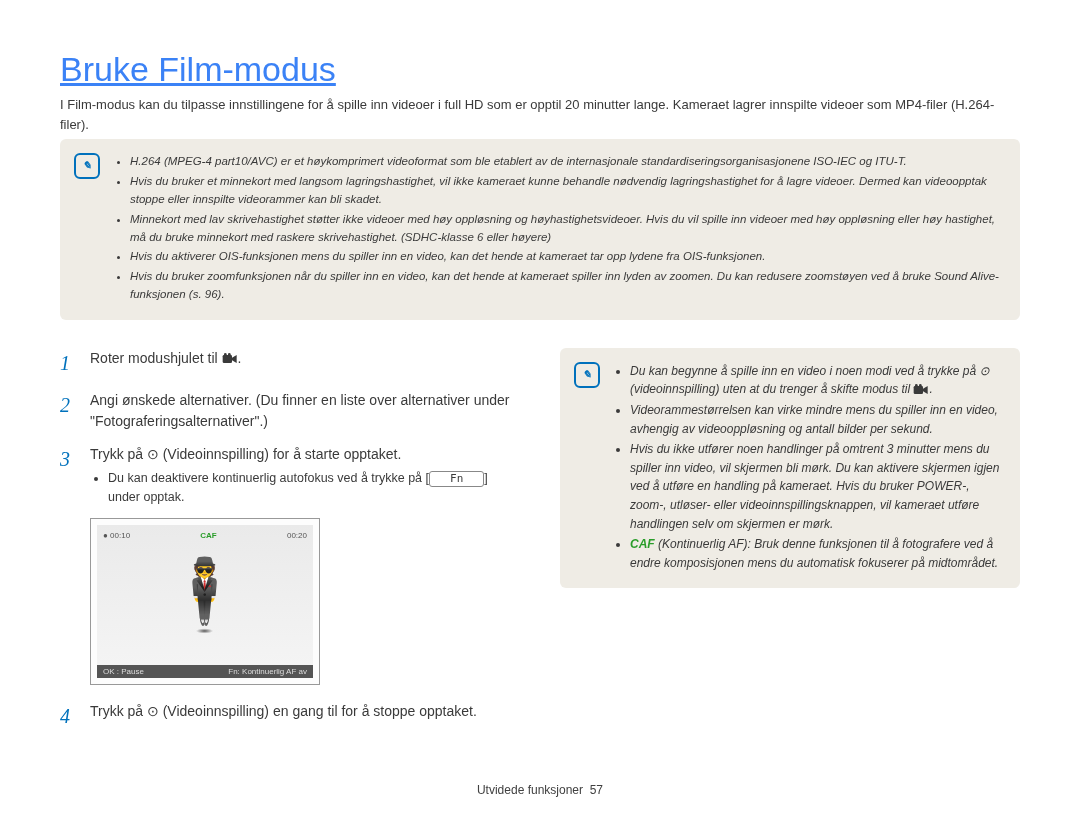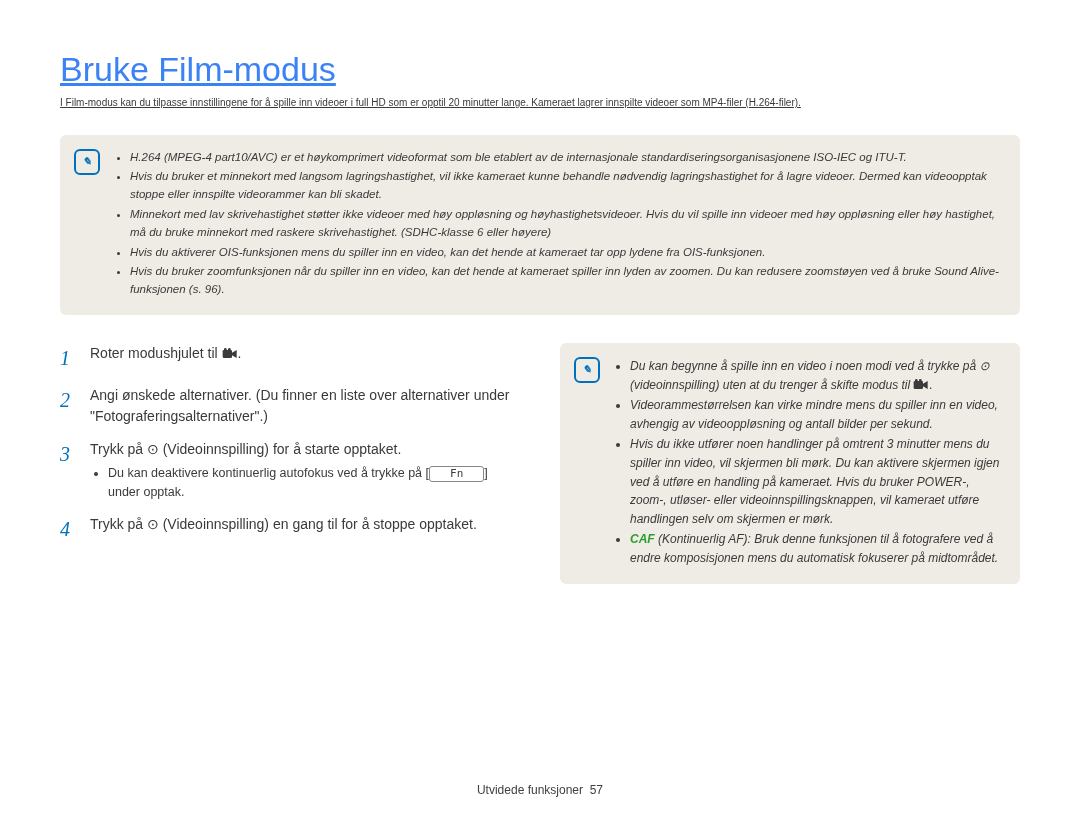--- a/index.html
+++ b/index.html
@@ -1,19 +1,19 @@
 <!DOCTYPE html>
 <html><head>
 <meta charset="utf-8">
 <style>
   * { box-sizing: border-box; margin: 0; padding: 0; }
   html, body { width: 1080px; height: 815px; background: #fff; font-family: Arial, Helvetica, sans-serif; color: #3a3a3a; }
   .page { padding: 50px 60px 20px 60px; position: relative; height: 100%; }
   h1 { color: #3b82f6; font-weight: 400; font-size: 34px; margin-bottom: 6px; text-decoration: underline; }
-  .intro { font-size: 10px; line-height: 1.55; margin-bottom: 24px; text-decoration: underline; }
+  .intro { font-size: 13px; line-height: 1.55; margin-bottom: 4px; }
   .note-box { background: #efece5; border-radius: 6px; padding: 14px 18px 14px 14px; display: flex; gap: 12px; margin-bottom: 28px; }
   .note-icon { flex: 0 0 26px; height: 26px; border: 2px solid #0071bc; border-radius: 6px; color: #0071bc; font-size: 16px; font-style: italic; font-weight: bold; display: flex; align-items: center; justify-content: center; font-family: Georgia, serif; }
   .note-icon::before { content: ""; }
   .note-list { list-style: disc; padding-left: 18px; font-size: 11.5px; line-height: 1.55; }
   .note-list li { margin-bottom: 2px; font-style: italic; }
   .columns { display: flex; gap: 40px; }
   .col { flex: 1; }
   .steps { list-style: none; }
   .step { display: flex; gap: 12px; margin-bottom: 12px; font-size: 14px; line-height: 1.5; }
   .step-num { color: #0071bc; font-style: italic; font-size: 20px; font-family: Georgia, "Times New Roman", serif; flex: 0 0 18px; }
@@ -89,20 +89,35 @@
             <span>Trykk på ⊙ (Videoinnspilling) for å starte opptaket.</span>
             <ul class="sub">
               <li>
                 <span>Du kan deaktivere kontinuerlig autofokus ved å trykke på </span>[<span class="key">Fn</span>]<span> under opptak.</span>
               </li>
             </ul>
           </span>
         </li>
       </ol>
 
+      <div class="screen-sim">
+        <div class="screen-inner">
+          <div class="screen-top">
+            <span>● <span>00:10</span></span>
+            <span class="caf">CAF</span>
+            <span>00:20</span>
+          </div>
+          <div class="silhouette">🕴</div>
+          <div></div>
+        </div>
+        <div class="screen-bar">
+          <span>OK : Pause</span>
+          <span>Fn: Kontinuerlig AF av</span>
+        </div>
+      </div>
 
       <ol class="steps">
         <li class="step">
           <span class="step-num">4</span>
           <span class="step-body">Trykk på ⊙ (Videoinnspilling) en gang til for å stoppe opptaket.</span>
         </li>
       </ol>
     </div>
 
     <div class="col">

